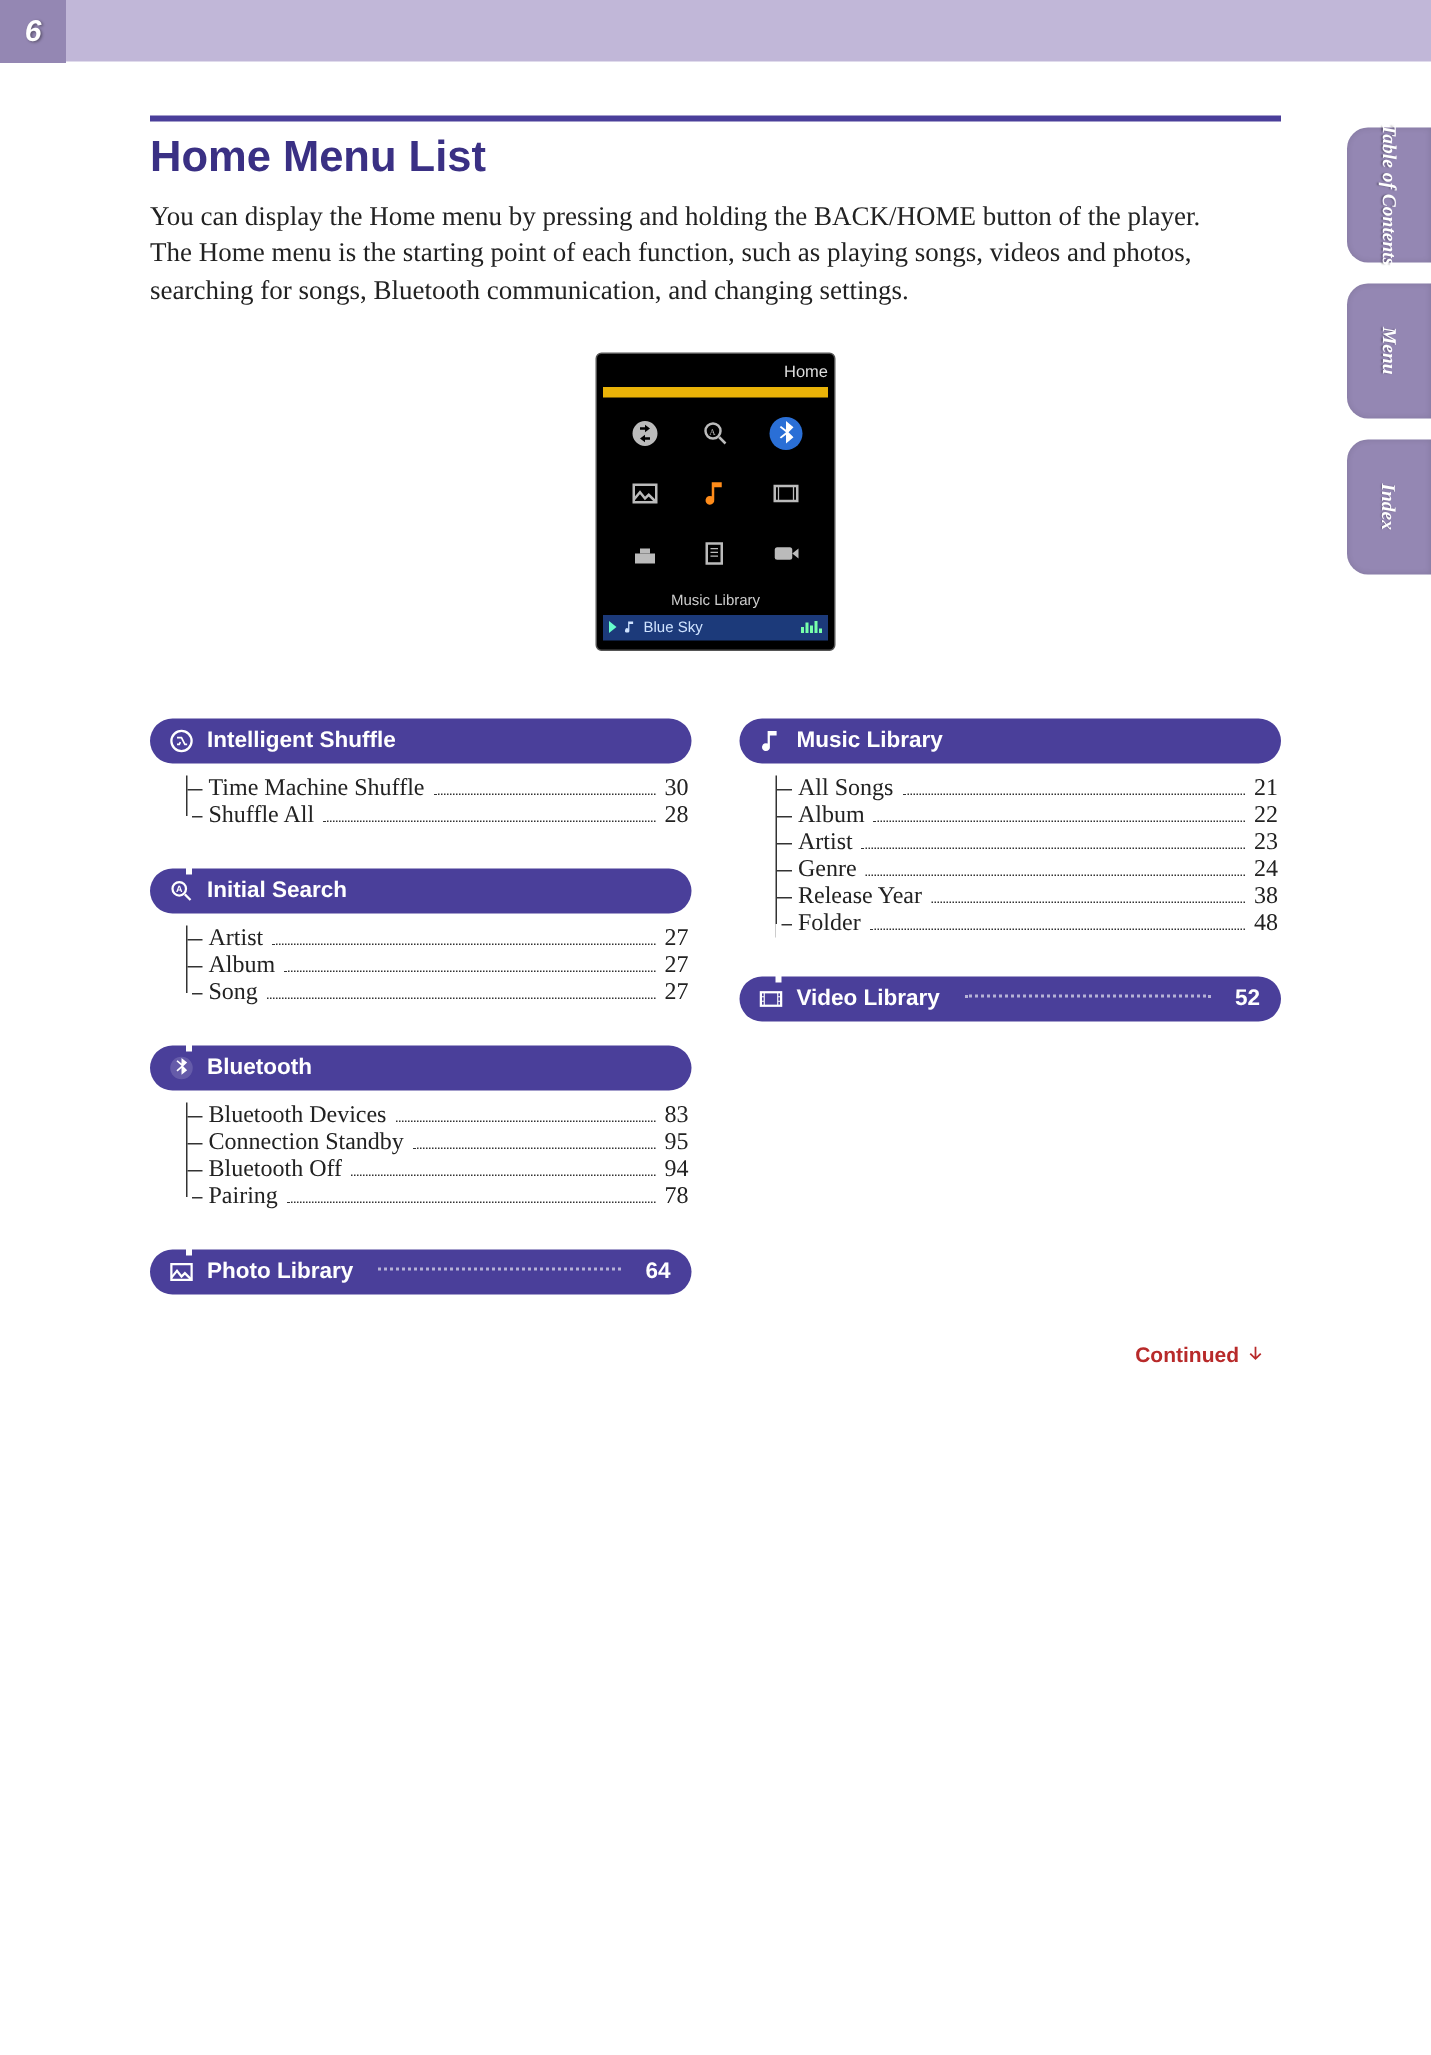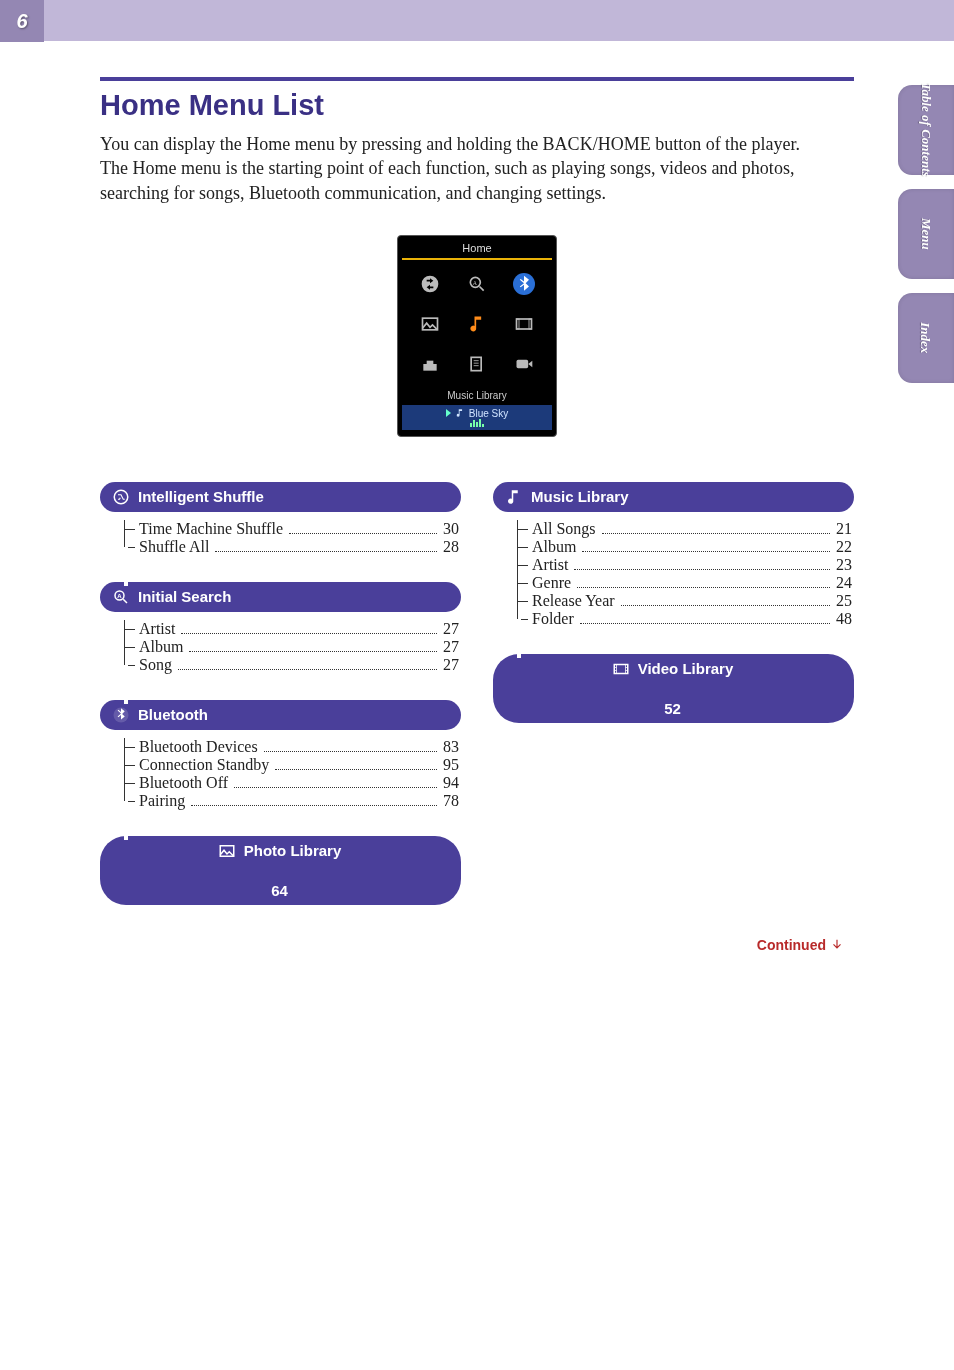--- a/index.html
+++ b/index.html
@@ -4,39 +4,39 @@
 <style>
   * { margin:0; padding:0; box-sizing:border-box; }
   body { font-family: Georgia, 'Times New Roman', serif; background:#fff; width:954px; }
   .top-band { height:42px; background:#c1b7d8; position:relative; border-bottom:1px solid #fff; }
   .page-num-tab { position:absolute; left:0; top:0; width:44px; height:42px; background:#9487b3; color:#fff; font-style:italic; font-weight:bold; font-size:20px; display:flex; align-items:center; justify-content:center; font-family:Verdana,Geneva,sans-serif; text-shadow:1px 1px 2px rgba(0,0,0,.4); }
   .hr-top { height:4px; background:#4a3f9a; margin:35px 100px 8px 100px; }
   .title { color:#3a3084; font-family:Verdana,Geneva,sans-serif; font-weight:bold; font-size:29px; margin:0 100px 10px 100px; }
   .intro { font-size:18px; line-height:1.35; margin:0 100px 30px 100px; color:#222; max-width:720px; }
   .device-wrap { text-align:center; margin-bottom:45px; }
   .device { display:inline-block; width:160px; background:#000; border:1px solid #555; border-radius:4px; padding:4px 4px 6px 4px; }
-  .dev-title { color:#ddd; font-size:11px; text-align:center; padding:2px 0 4px 0; font-family:sans-serif; border-bottom:2px solid #eab308;}
+  .dev-title { color:#ddd; font-size:11px; text-align:right; padding:2px 0 4px 0; font-family:sans-serif; border-bottom:7px solid #eab308;}
   .grid { display:grid; grid-template-columns:repeat(3,1fr); grid-template-rows:repeat(3,36px); gap:4px; padding:6px 6px; }
   .g { display:flex; align-items:center; justify-content:center; color:#bbb; }
   .g svg { width:20px; height:20px; }
   .active-note svg path { fill:#ff8c1a; }
   .bt-circle { width:22px;height:22px;border-radius:50%;background:#2a6fd6;display:flex;align-items:center;justify-content:center; }
   .dev-sub { color:#ccc; font-size:10px; text-align:center; font-family:sans-serif; padding:2px 0 4px 0;}
-  .dev-play { background:#1c3a7a; color:#cfe3ff; font-size:10px; font-family:sans-serif; padding:3px 4px; display:flex; align-items:center; justify-content:space-between;flex-direction:column;}
+  .dev-play { background:#1c3a7a; color:#cfe3ff; font-size:10px; font-family:sans-serif; padding:3px 4px; display:flex; align-items:center; justify-content:space-between;}
   .dev-play .lft { display:flex; align-items:center; gap:4px; }
   .tri { width:0;height:0;border-top:4px solid transparent;border-bottom:4px solid transparent;border-left:5px solid #6fc; }
   .bars { display:flex; gap:1px; align-items:flex-end;}
   .bars span{display:block;width:2px;background:#7fa;}
   .bars span:nth-child(1){height:4px}.bars span:nth-child(2){height:7px}.bars span:nth-child(3){height:5px}.bars span:nth-child(4){height:8px}.bars span:nth-child(5){height:3px}
 
   .cols { display:flex; gap:32px; padding:0 100px; }
   .col { flex:1; }
   .pill-hdr { background:#4a3f9a; color:#fff; border-radius:26px; padding:6px 14px 6px 12px; font-family:Verdana,Geneva,sans-serif; font-weight:bold; font-size:15px; display:flex; align-items:center; gap:8px; }
   .pill-hdr .ico svg{width:18px;height:18px;display:block;}
-  .pill-hdr.dot-leader { justify-content:space-between;flex-direction:column; }
+  .pill-hdr.dot-leader { justify-content:space-between; }
   .pill-hdr.dot-leader .lead { flex:1; border-bottom:2px dotted rgba(255,255,255,.6); margin:0 8px 4px 8px; }
   .tree { border-left:1px solid #333; margin:8px 2px 26px 24px; }
   .tree .row { display:flex; align-items:baseline; position:relative; padding-left:14px; font-size:16px; color:#222; margin:0 0; font-family:Georgia,serif;}
   .tree .row::before { content:""; position:absolute; left:0; top:50%; width:10px; height:1px; background:#333; }
   .tree .row .lbl { white-space:nowrap; }
   .tree .row .dots { flex:1; border-bottom:1px dotted #333; margin:0 6px 4px 6px; }
   .tree .row .pg { white-space:nowrap; }
   .tree .row:last-child::after { content:""; position:absolute; left:-1px; top:50%; bottom:-30px; width:4px; background:#fff; }
 
   .continued { text-align:left; color:#b82a2a; font-family:Verdana,sans-serif; font-weight:bold; font-size:14px; padding:6px 110px 0 0; display:flex; justify-content:flex-end; align-items:center; gap:4px;}
@@ -272,21 +272,21 @@
           <span class="pg">23</span>
         </div>
         <div class="row">
           <span class="lbl">Genre</span>
           <span class="dots"></span>
           <span class="pg">24</span>
         </div>
         <div class="row">
           <span class="lbl">Release Year</span>
           <span class="dots"></span>
-          <span class="pg">25</span>
+          <span class="pg">38</span>
         </div>
         <div class="row">
           <span class="lbl">Folder</span>
           <span class="dots"></span>
           <span class="pg">48</span>
         </div>
       </div>
       <div class="pill-hdr dot-leader">
         <span style="display:flex;align-items:center;gap:8px">
           <span class="ico">

